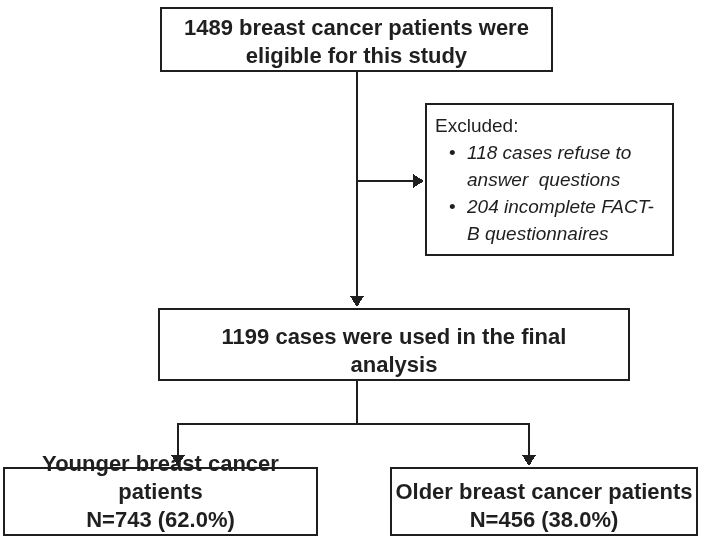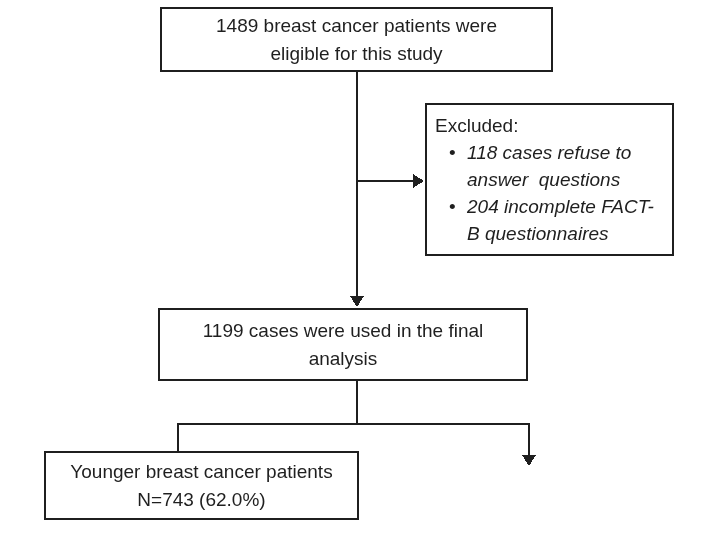--- a/index.html
+++ b/index.html
@@ -23,30 +23,31 @@
   }
   svg.connectors line{stroke:var(--line-color);stroke-width:2;}
   svg.connectors polygon{fill:var(--line-color);stroke:none;}
   .box{
     position:absolute;
     box-sizing:border-box;
     background:var(--box-bg);
     border:2px solid var(--line-color);
   }
   .box.centered{
-    display:flex;align-items:center;justify-content:center;
+    display:flex;align-items:flex-end;justify-content:center;
     text-align:center;
-    font-size:19px;line-height:28px;
+    font-size:22px;line-height:28px;
     white-space:pre-wrap;
+    font-weight:bold;
   }
   .box-eligible{left:160px;top:7px;width:393px;height:65px;}
   .box-excluded{left:425px;top:103px;width:249px;height:153px;
     font-size:19px;line-height:27px;padding:7px 6px 0 8px;}
-  .box-final{left:158px;top:308px;width:370px;height:73px;}
-  .box-younger{left:3px;top:451px;width:315px;height:69px;margin-left:41px;}
+  .box-final{left:158px;top:308px;width:472px;height:73px;}
+  .box-younger{left:3px;top:467px;width:315px;height:69px;}
   .box-older{left:390px;top:467px;width:308px;height:69px;}
   .excluded-title{white-space:pre-wrap;}
   .bullet-item{display:flex;padding-left:14px;}
   .bullet{width:18px;flex-shrink:0;}
   .bullet-text{white-space:pre-wrap;font-style:italic;}
 </style>
 </head>
 <body>
 
 <div class="canvas">
@@ -86,14 +87,18 @@
   <div class="box centered box-final">
     <div>1199 cases were used in the final
 analysis</div>
   </div>
 
   <div class="box centered box-younger">
     <div>Younger breast cancer patients
 N=743 (62.0%)</div>
   </div>
 
+  <div class="box centered box-older">
+    <div>Older breast cancer patients
+N=456 (38.0%)</div>
+  </div>
 
 </div>
 
 </body></html>

